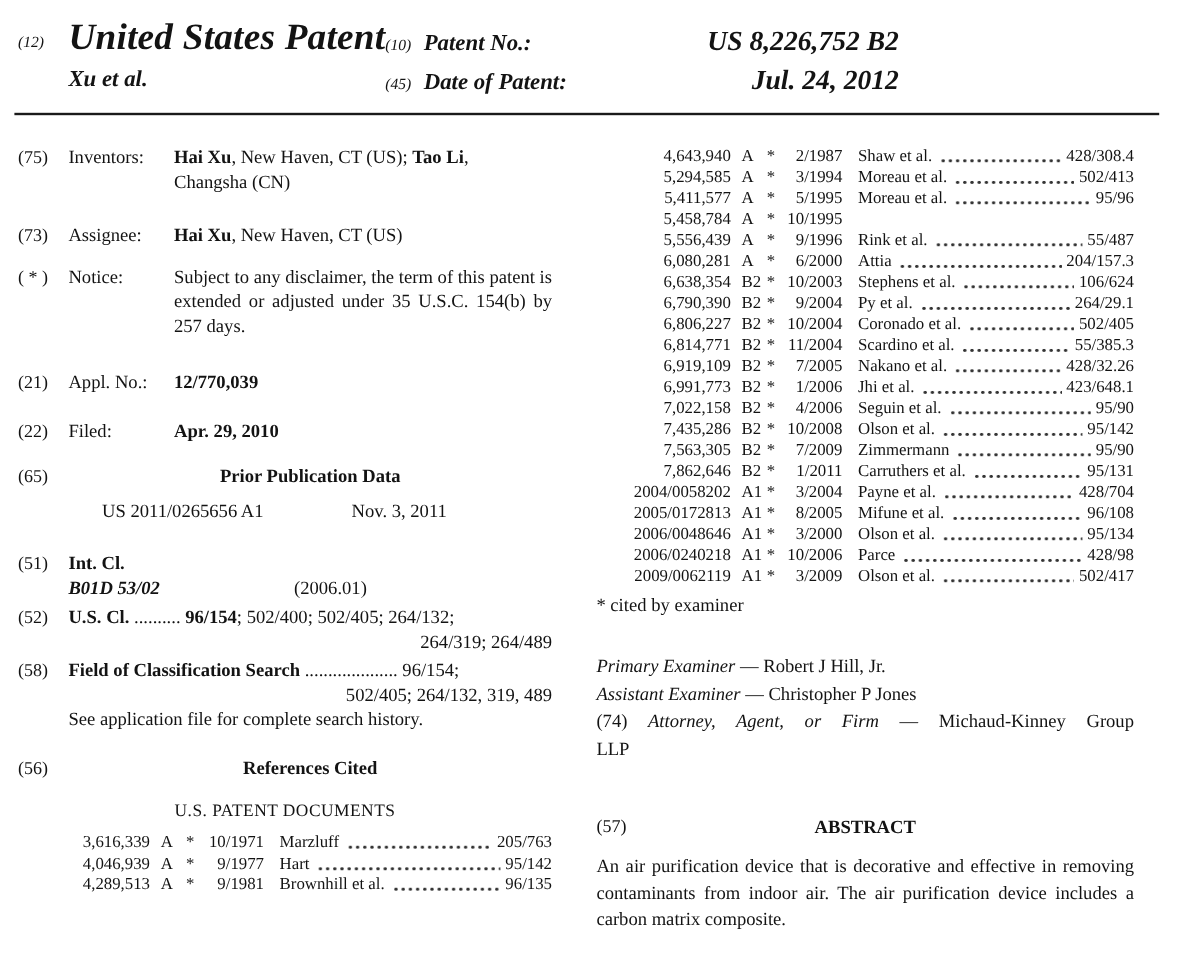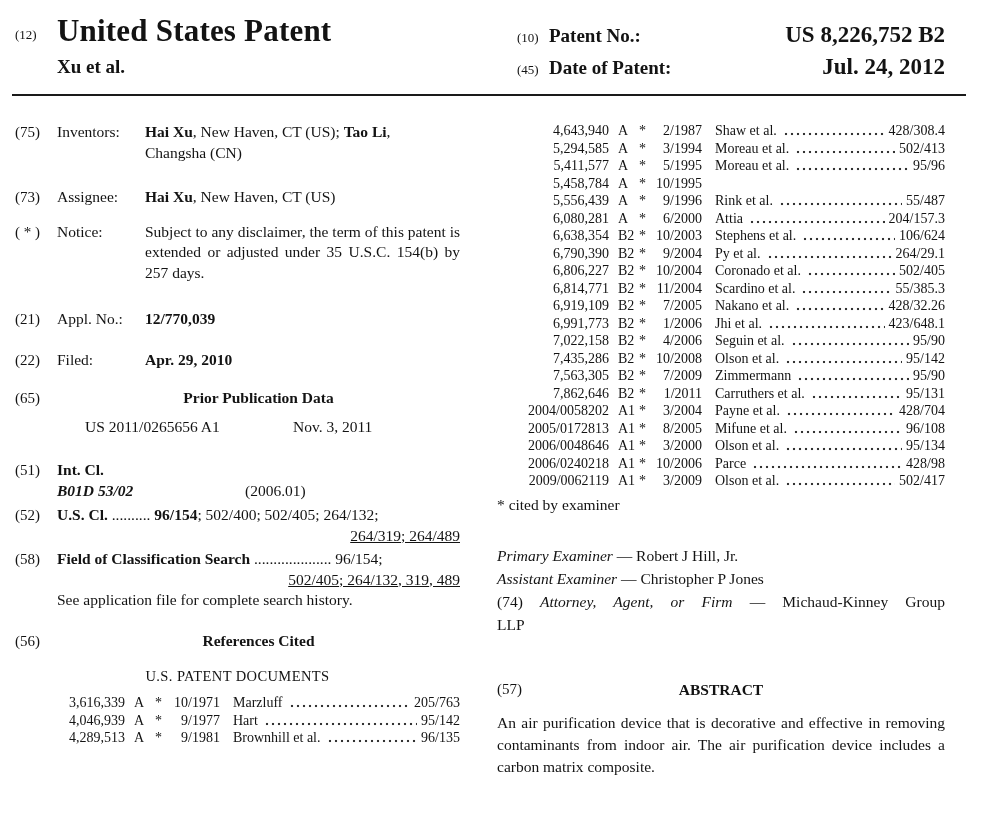--- a/index.html
+++ b/index.html
@@ -9,21 +9,21 @@
     width:981px; height:817px;
     background:#ffffff;
     color:#131313;
     font-family:"Liberation Serif","DejaVu Serif",serif;
     overflow:hidden;
   }
   .b { font-weight:bold; }
   .i { font-style:italic;text-align:center; }
 
   
-  header { display:flex; justify-content:space-between; padding:14px 36px 0 15px; }
+  header { display:flex; justify-content:flex-start; padding:14px 36px 0 15px;font-style:italic; }
   .h-left { display:grid; grid-template-columns:42px 1fr; }
   .inid-12 { font-size:13px; padding-top:13px; }
   .h-title { font-size:31px; font-weight:bold; letter-spacing:.2px; line-height:34px; }
   .h-authors { grid-column:2; font-size:19px; font-weight:bold; margin-top:2px; }
   .h-right { width:428px; padding-top:6px; }
   .h-right .row { display:flex; align-items:baseline; line-height:29px; }
   .h-right .inid { font-size:13px; width:32px; }
   .h-right .lbl { font-size:19px; font-weight:bold; }
   .h-right .val { flex:1; text-align:right; font-size:23px; font-weight:bold; }
   .rule { border:none; border-top:2.5px solid #1a1a1a; margin:10px 15px 0 12px; }
@@ -34,21 +34,21 @@
   .sec .num { font-size:15px; }
   .lv { display:grid; grid-template-columns:88px 1fr; }
   .just { text-align:justify; }
 
   .mb22{margin-bottom:22px;} .mb24{margin-bottom:24px;} .mb14{margin-bottom:14px;}
   .mb26{margin-bottom:26px;} .mb20{margin-bottom:20px;} .mb18{margin-bottom:18px;} .mb8{margin-bottom:8px;}
 
   .center-head { text-align:center; font-weight:bold; }
   .pub-line { display:grid; grid-template-columns:208px 1fr; padding-left:28px; margin-bottom:23px; justify-items:start; }
   .intcl-line { display:grid; grid-template-columns:188px 1fr; justify-items:start; }
-  .right-line { text-align:right;text-decoration:underline; }
+  .right-line { text-align:right; }
   .subhead { text-align:center; font-size:14.5px; letter-spacing:.4px; margin:17px 0 9px; }
 
   
   .ref-table { font-size:14px; line-height:17.5px; }
   .ref-row { display:grid; grid-template-columns:112px 22px 15px 56px 1fr; }
   .ref-table-left .ref-row { grid-template-columns:76px 22px 15px 58px 1fr; }
   .ref-table-left { padding-left:34px; }
   .rn { text-align:right; }
   .rk { padding-left:9px; }
   .rs { text-align:right; }

